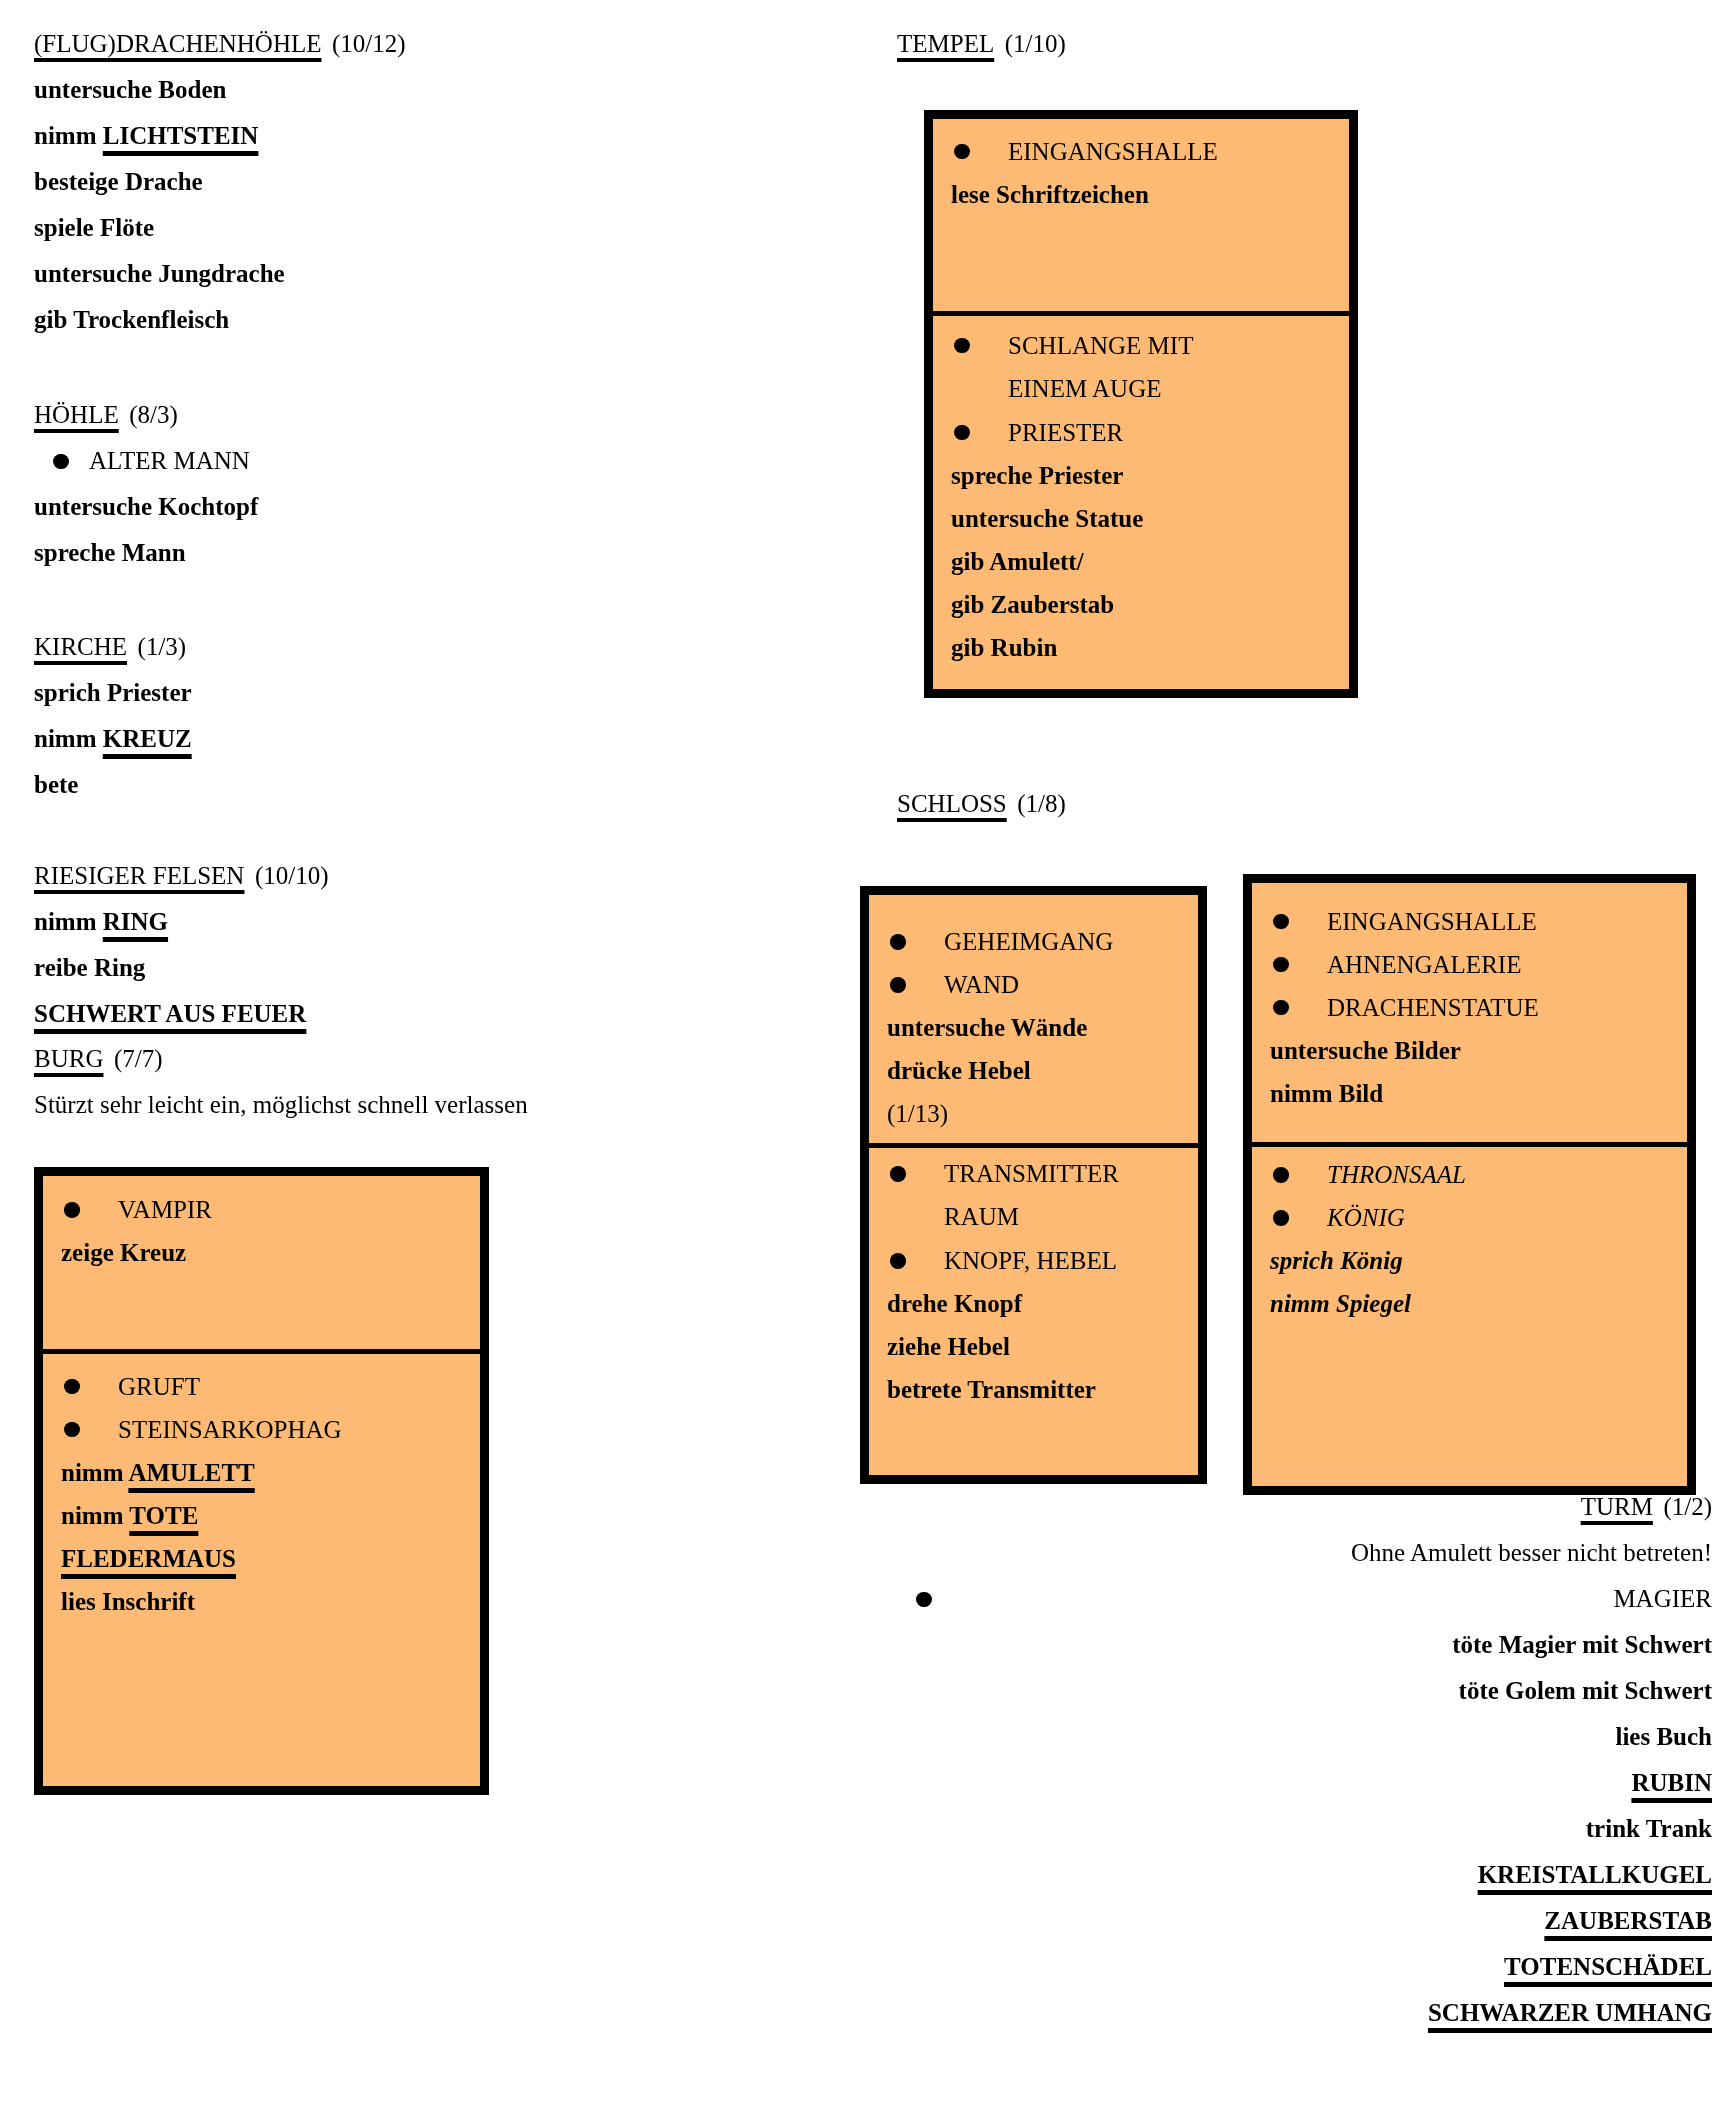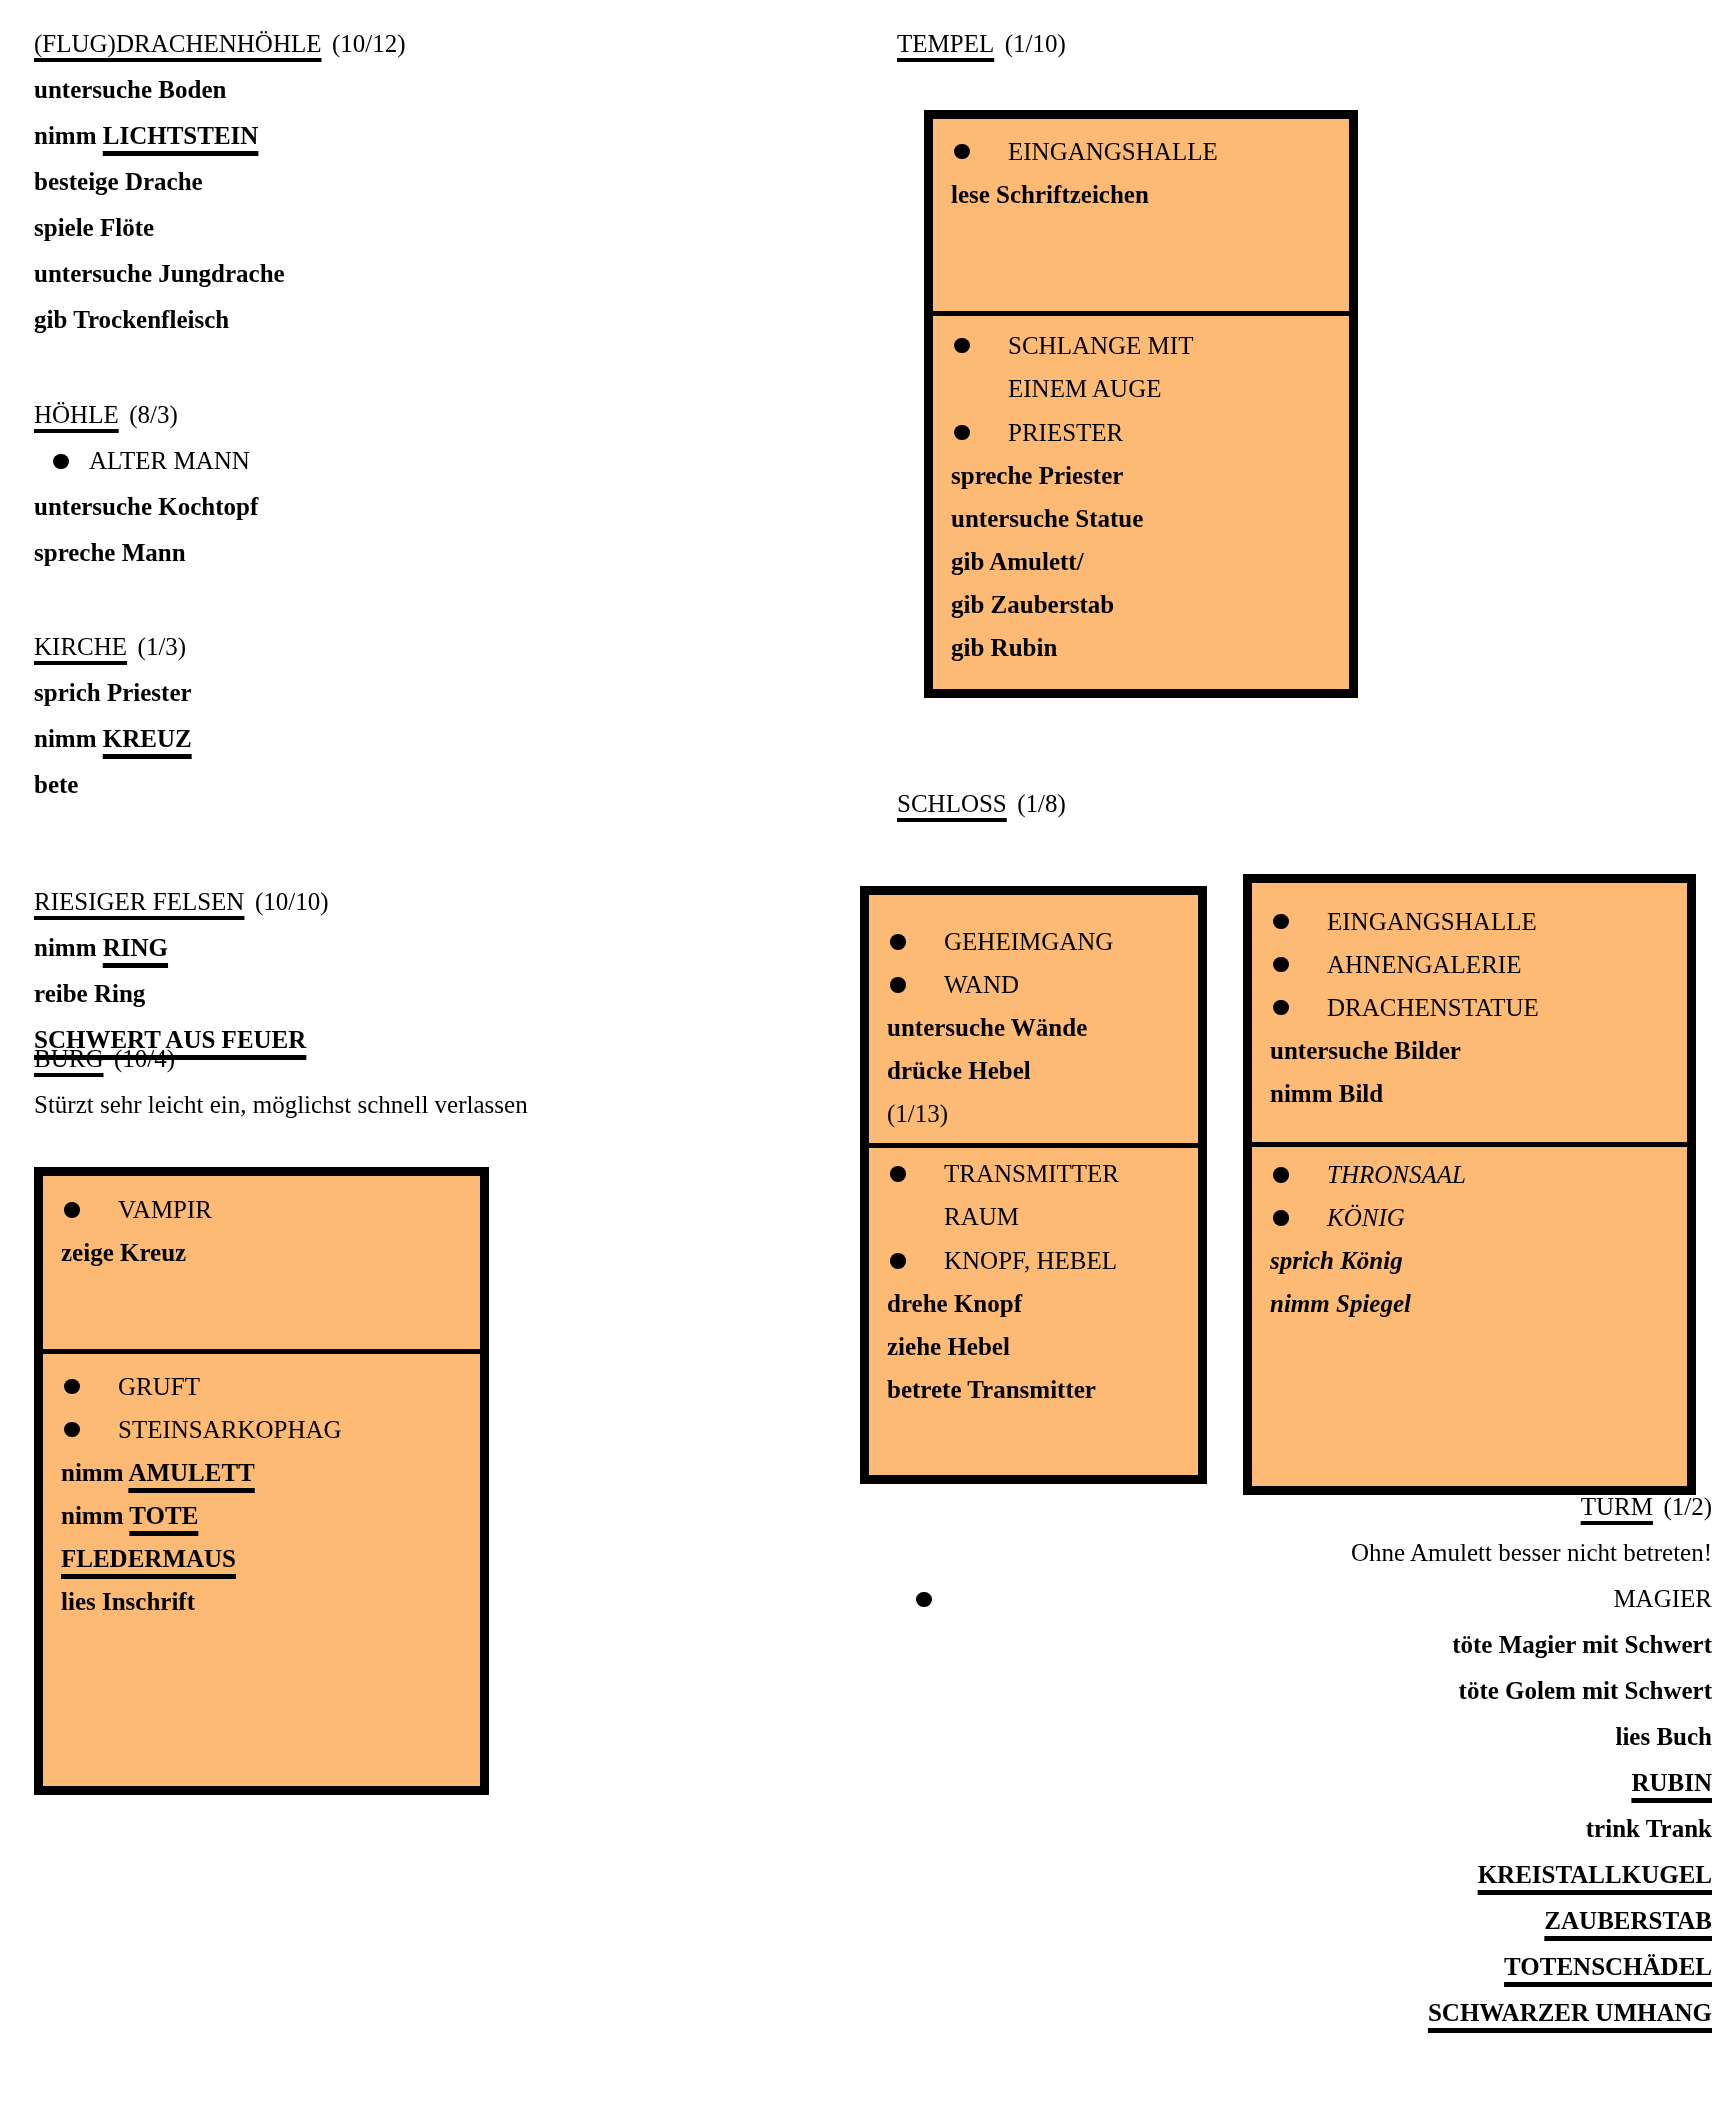--- a/index.html
+++ b/index.html
@@ -72,21 +72,21 @@
   #box-schloss-l { left: 860px; top: 886px; width: 347px; height: 598px; }
   #box-schloss-l .c1 { height: 248px; padding-top: 25px; }
   #box-schloss-l .c2 { height: 325px; padding-top: 4px; }
   #box-schloss-r { left: 1243px; top: 874px; width: 453px; height: 621px; }
   #box-schloss-r .c1 { height: 259px; padding-top: 16.5px; }
   #box-schloss-r .c2 { height: 338px; padding-top: 6px; font-style: italic;  }
   
   #sec-drachen { left: 34px;  top: 21px;   width: 838px; }
   #sec-hoehle  { left: 34px;  top: 392px;  width: 838px; }
   #sec-kirche  { left: 34px;  top: 624px;  width: 838px; }
-  #sec-felsen  { left: 34px;  top: 879px; width: 838px; }
+  #sec-felsen  { left: 34px;  top: 853px; width: 838px; }
   #sec-burg    { left: 34px;  top: 1036px; width: 838px; }
   #sec-tempel-h  { left: 897px; top: 21px;   width: 808px; }
   #sec-schloss-h { left: 897px; top: 781px; width: 808px; }
   #sec-turm      { left: 897px; top: 1484px; width: 815px; text-align: right; }
 </style>
 </head>
 <body>
 
 <div class="page">
 
@@ -135,21 +135,21 @@
     </div>
     <div>
         <div class="line bold"><span>nimm </span><span class="u">RING</span></div>
         <div class="line bold"><span>reibe Ring</span></div>
         <div class="line bold"><span class="u">SCHWERT AUS FEUER</span></div>
       </div>
   </div>
 
   <div class="sec" id="sec-burg">
     <div class="line heading">
-      <span class="htitle">BURG</span><span class="hcount">(10/4)</span>
+      <span class="htitle">BURG</span><span class="hcount">(7/7)</span>
     </div>
     <div>
         <div class="line regular"><span>Stürzt sehr leicht ein, möglichst schnell verlassen</span></div>
       </div>
   </div>
 
   <div class="box" id="box-burg">
     <div class="cell c1">
         <div class="line bullet">
           <span class="dot"></span>

